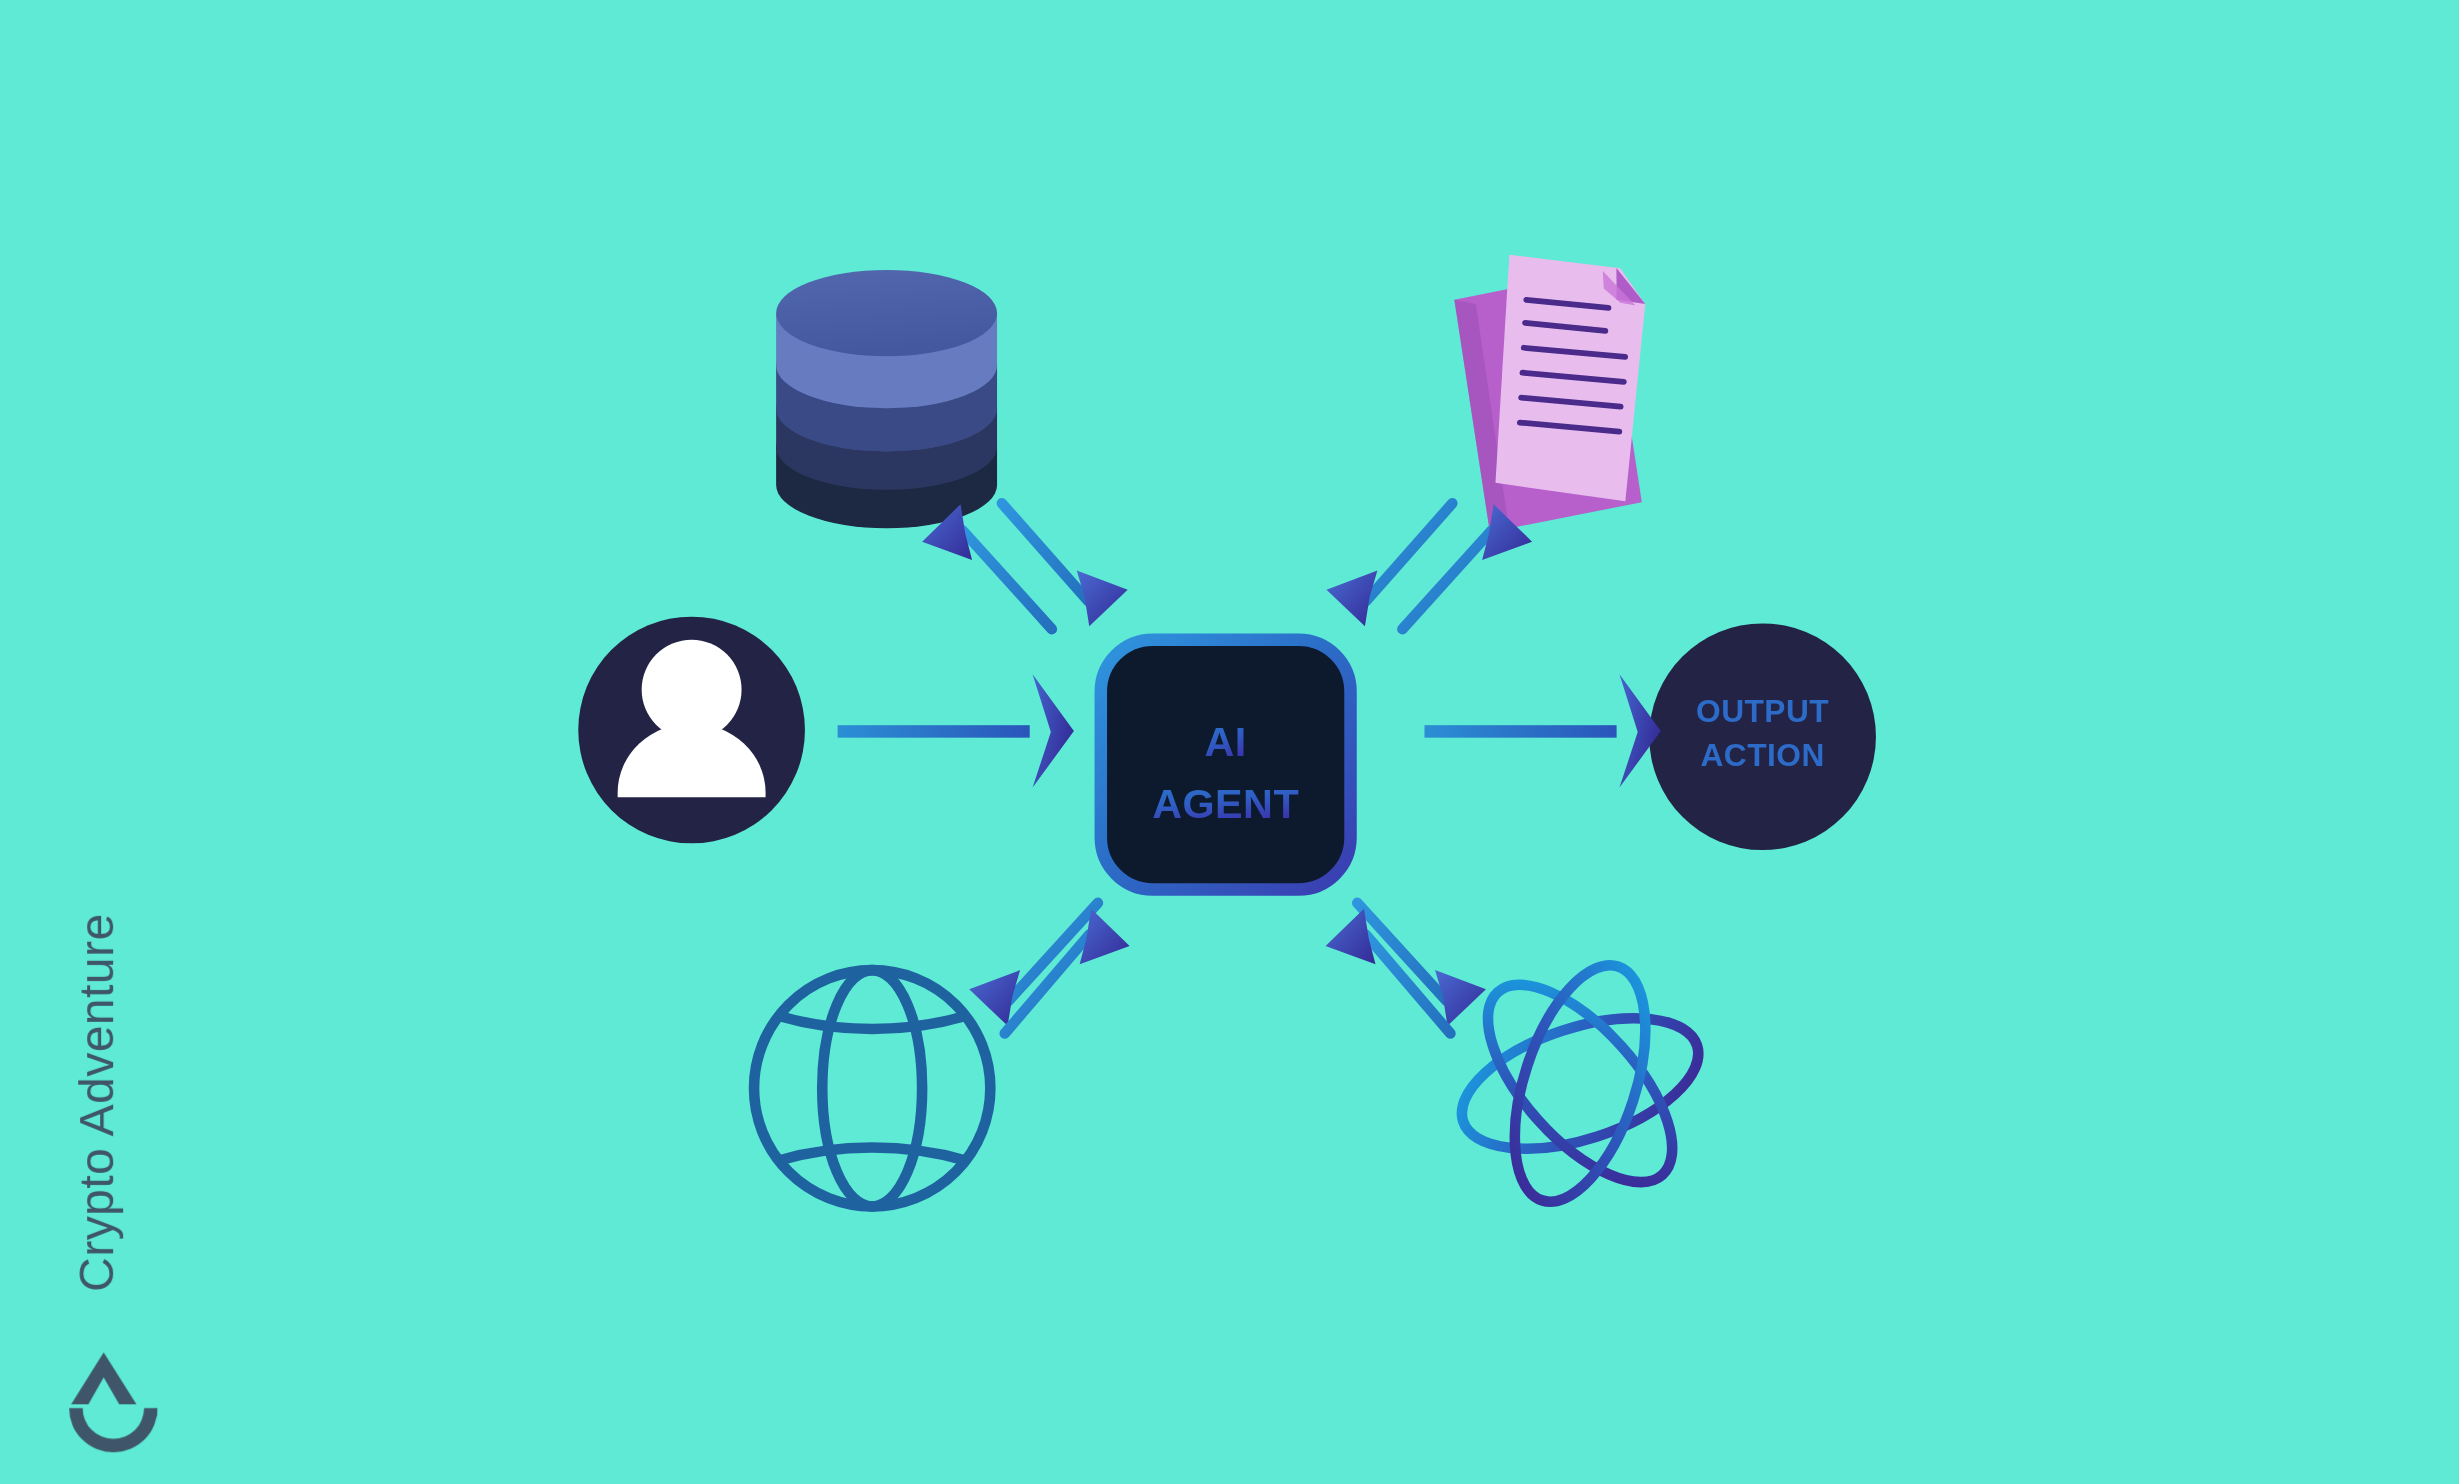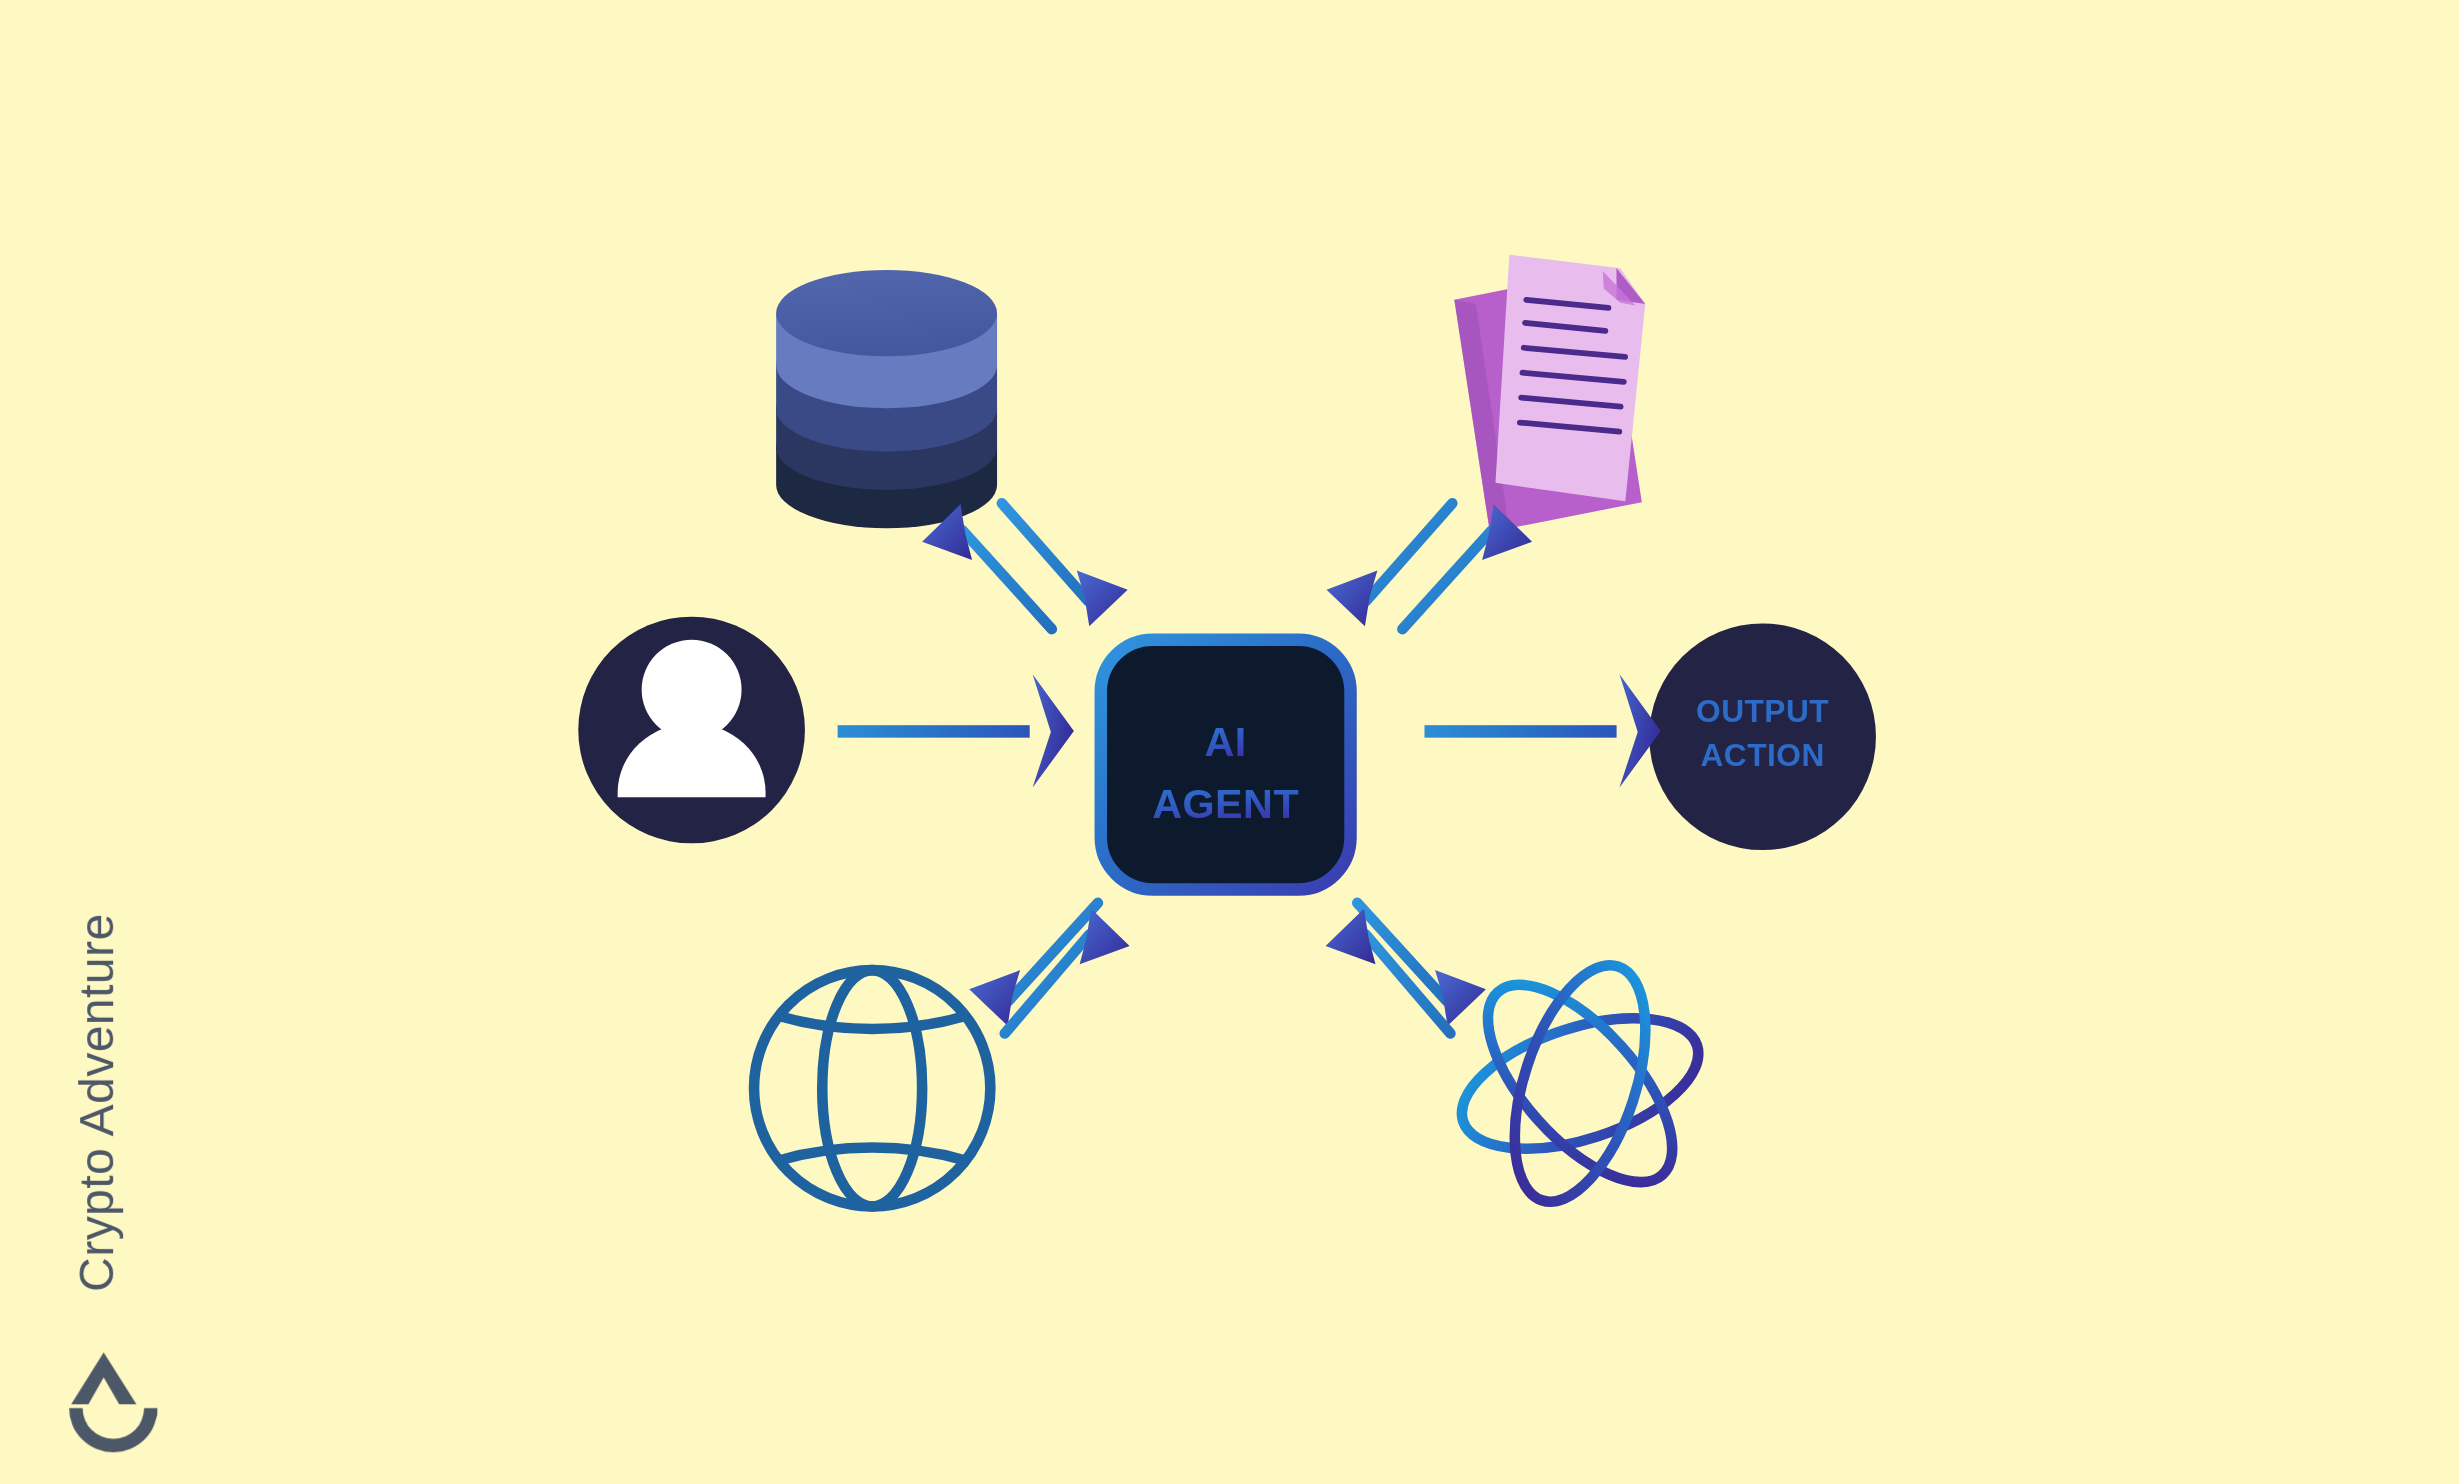--- a/index.html
+++ b/index.html
@@ -32,21 +32,21 @@
     letter-spacing: 0.5px;
   }
   .watermark-text {
     font-family: "Liberation Sans", sans-serif;
     font-weight: normal;
   }
 </style>
 </head>
 <body style="background: rgb(11, 22, 40);">
 
-<div id="stage" style="background: #fef9c3;">
+<div id="stage" style="background: #5eead4;">
 
   <svg id="diagram-svg" viewBox="0 0 2560 1545" xmlns="http://www.w3.org/2000/svg">
     <defs>
 
       <linearGradient id="gradAgentBorder" x1="0" y1="0" x2="1" y2="1">
         <stop offset="0%" stop-color="#2f95de"></stop>
         <stop offset="45%" stop-color="#2b6ec8"></stop>
         <stop offset="100%" stop-color="#3b3cb0"></stop>
       </linearGradient>
 

